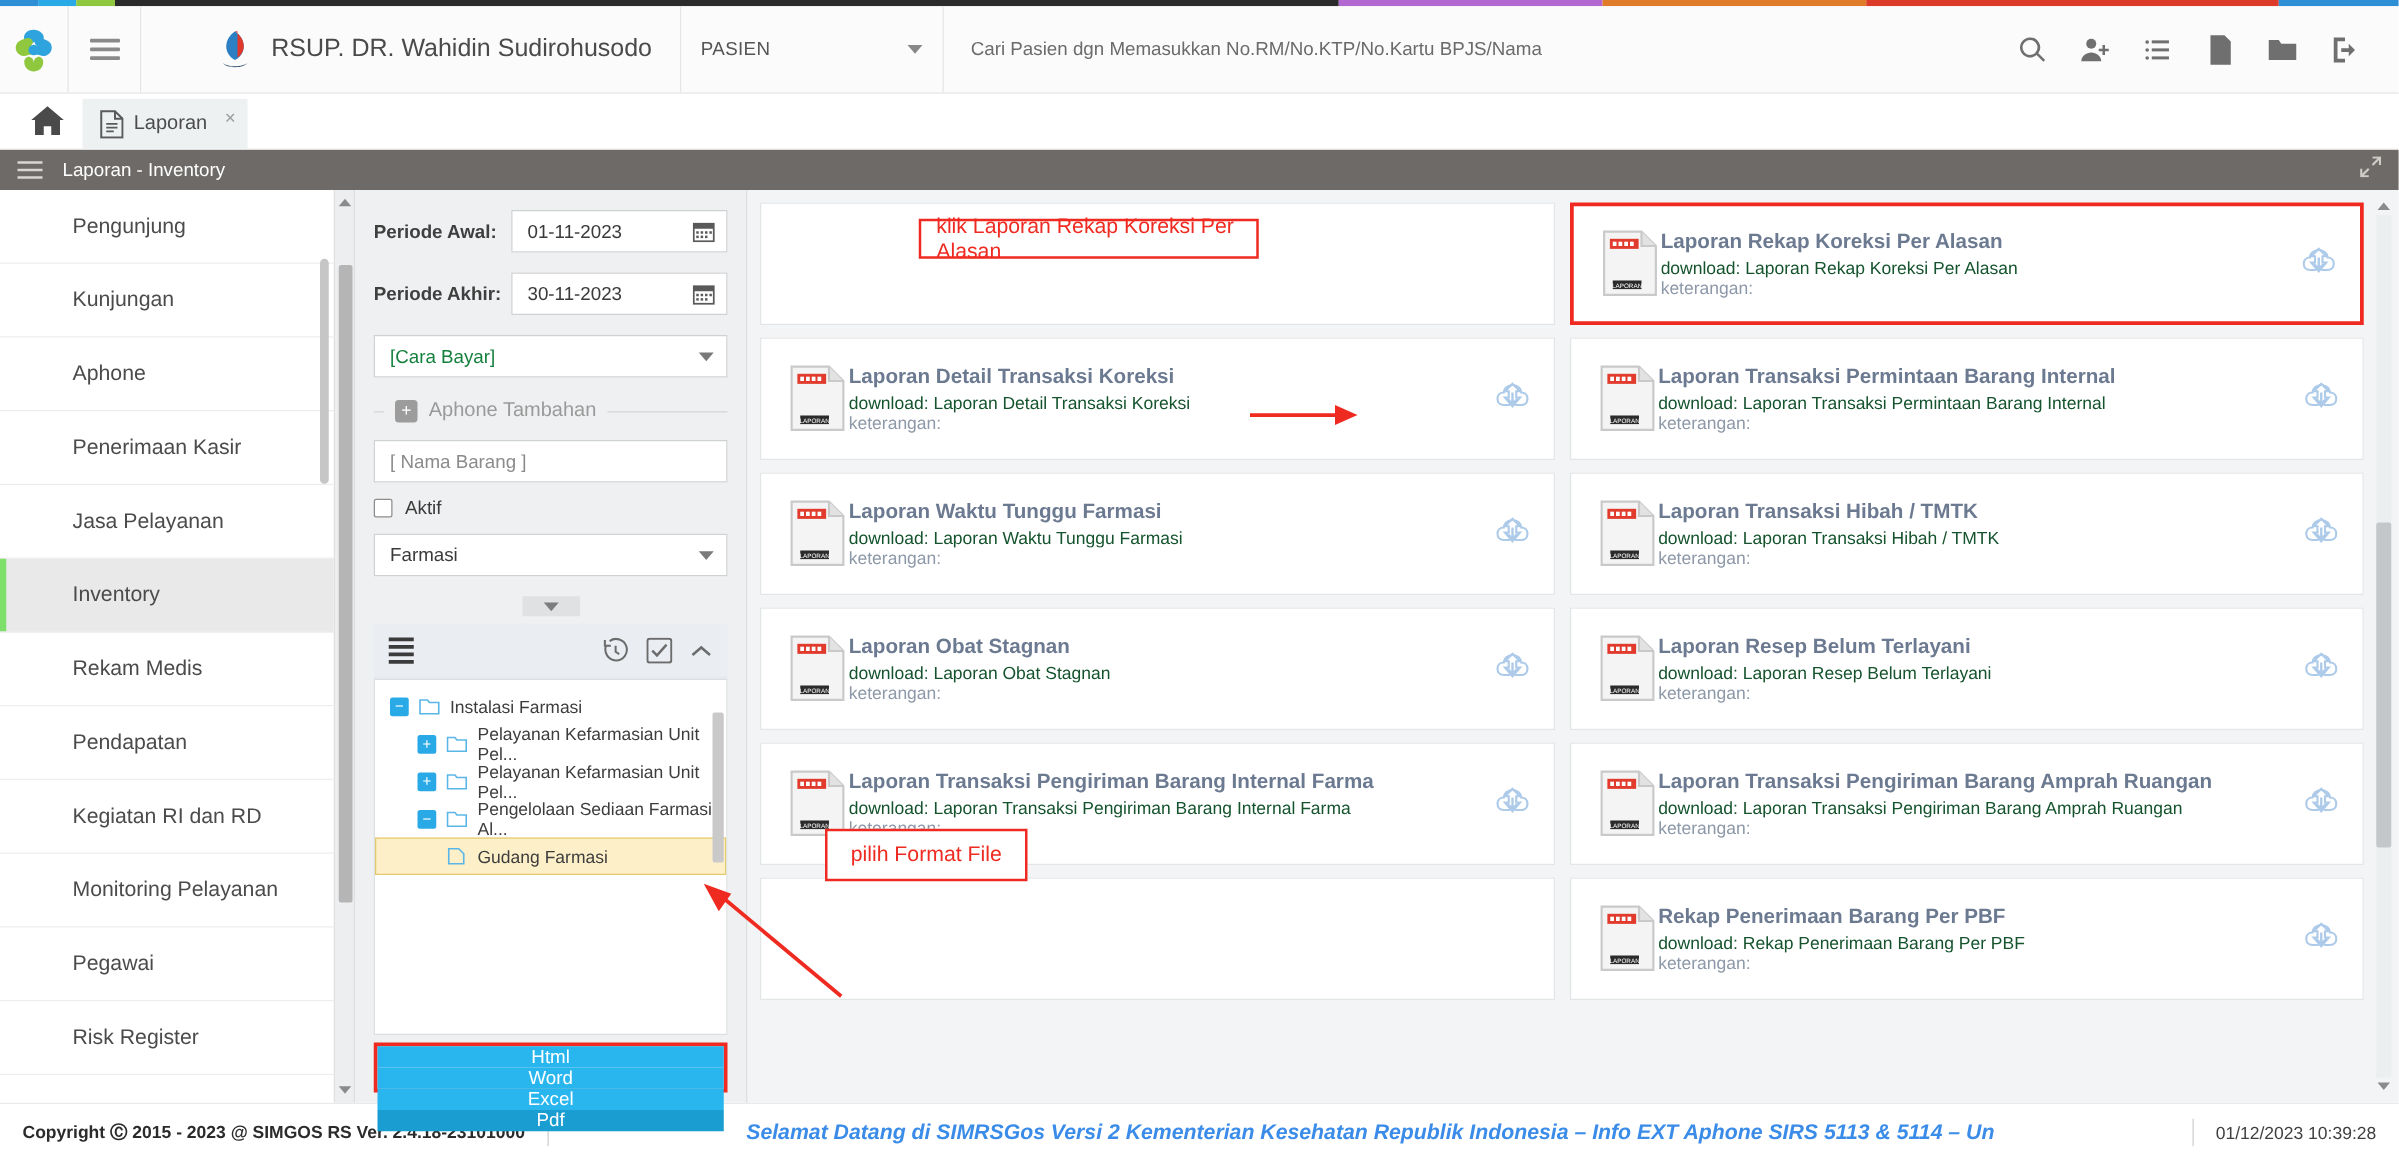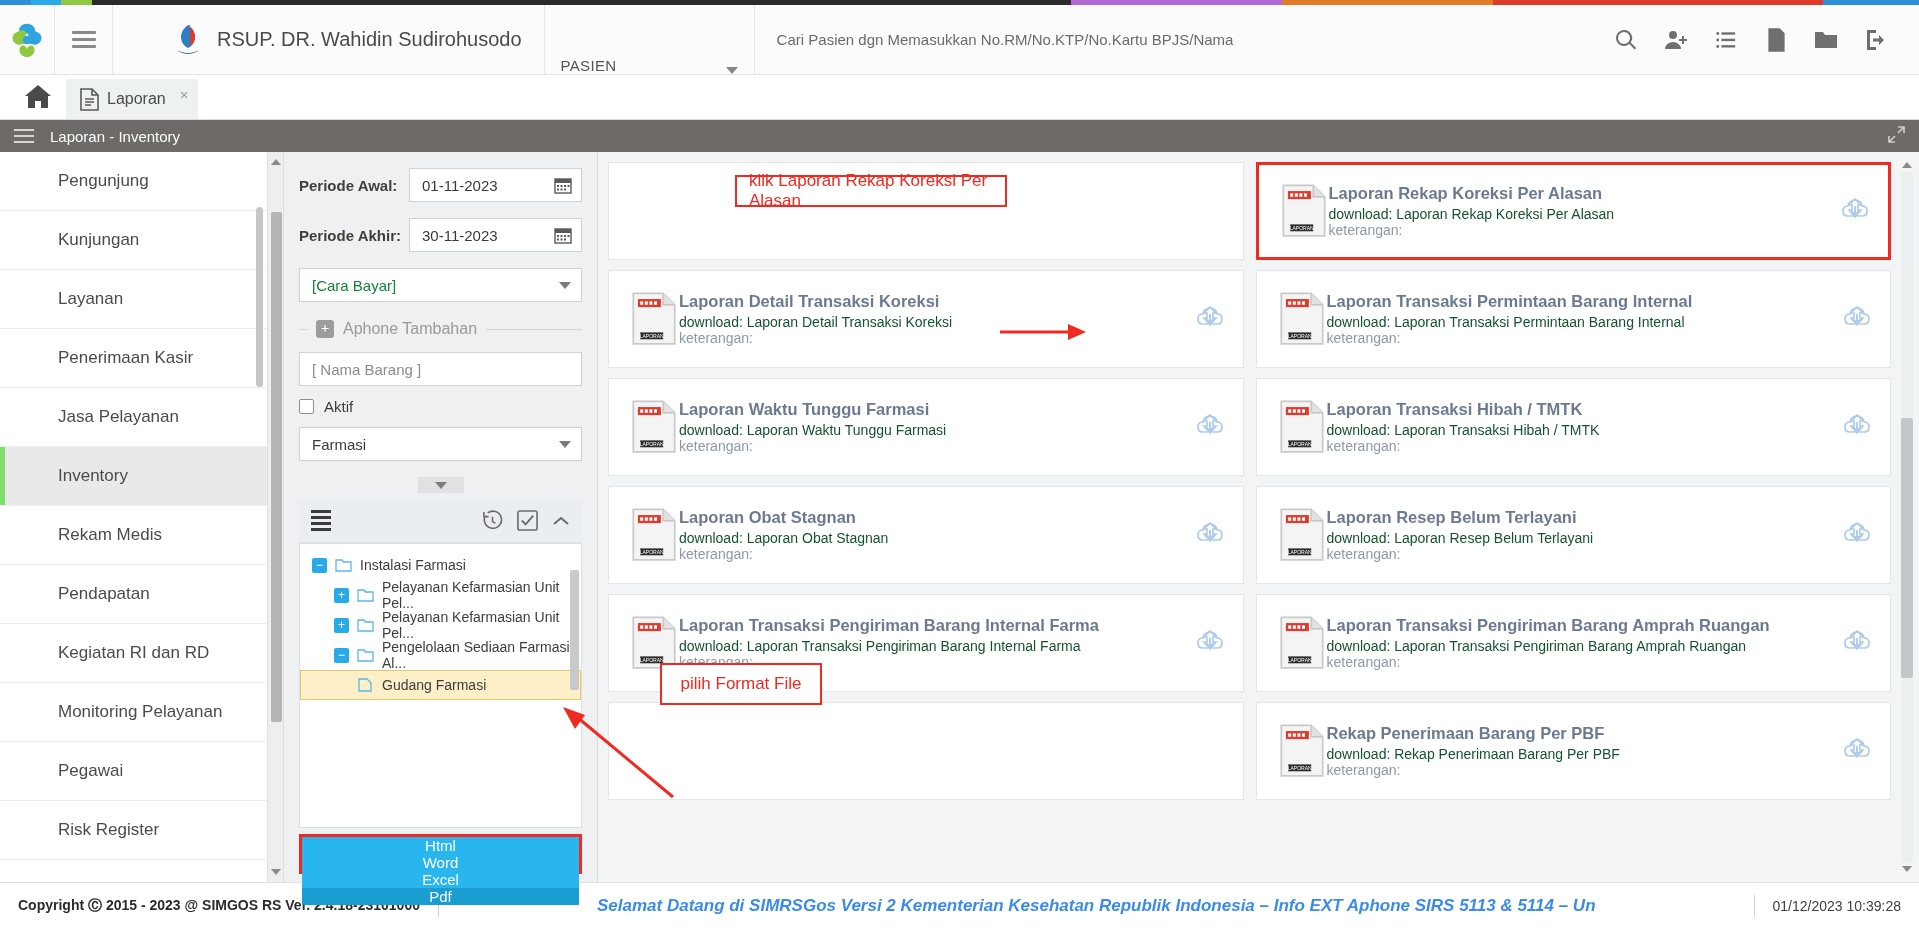--- a/index.html
+++ b/index.html
@@ -21,21 +21,21 @@
   }
   .logo-box{ width:55px; display:flex; align-items:center; justify-content:center; border-right:1px solid #e6e6e6; }
   .logo-svg{ width:38px; height:38px; }
   .burger-box{ width:58px; display:flex; align-items:center; justify-content:center; border-right:1px solid #e6e6e6; cursor:pointer;}
   .burger{ width:24px; }
   .burger span{ display:block; height:3px; background:#8a8a8a; border-radius:1px; margin:4px 0; }
   .hosp{ display:flex; align-items:center; padding:0 22px 0 60px; border-right:1px solid #e6e6e6; gap:14px; }
   .hosp-logo{ width:30px; height:34px; }
   .hosp-name{ font-size:20px; color:#4a4a4a; white-space:nowrap; }
   .pasien-sel{
-    width:210px; display:flex; align-items:flex-end; justify-content:space-between;
+    width:210px; display:flex; align-items:center; justify-content:space-between;
     padding:0 16px; border-right:1px solid #e6e6e6; cursor:pointer; position:relative;
   }
   .pasien-sel .txt{ font-size:15px; color:#555; letter-spacing:.3px; }
   .caret-down{ width:0;height:0;border-left:6px solid transparent;border-right:6px solid transparent;border-top:7px solid #888; }
   .search-area{ flex:1; display:flex; align-items:center; padding-left:22px; }
   .search-area input{
     border:none; outline:none; background:transparent; font-size:15px; width:100%;
     font-family:"Liberation Sans", sans-serif; color:#555;
   }
   .search-area input::placeholder{ color:#6b6b6b; }
@@ -332,21 +332,21 @@
 
     <div class="leftnav">
       <div id="navList">
           <div class="nav-item">
             <span>Pengunjung</span>
           </div>
           <div class="nav-item">
             <span>Kunjungan</span>
           </div>
           <div class="nav-item">
-            <span>Layanan</span>
+            <span>Aphone</span>
           </div>
           <div class="nav-item">
             <span>Penerimaan Kasir</span>
           </div>
           <div class="nav-item">
             <span>Jasa Pelayanan</span>
           </div>
           <div class="nav-item active">
             <span>Inventory</span>
           </div>

